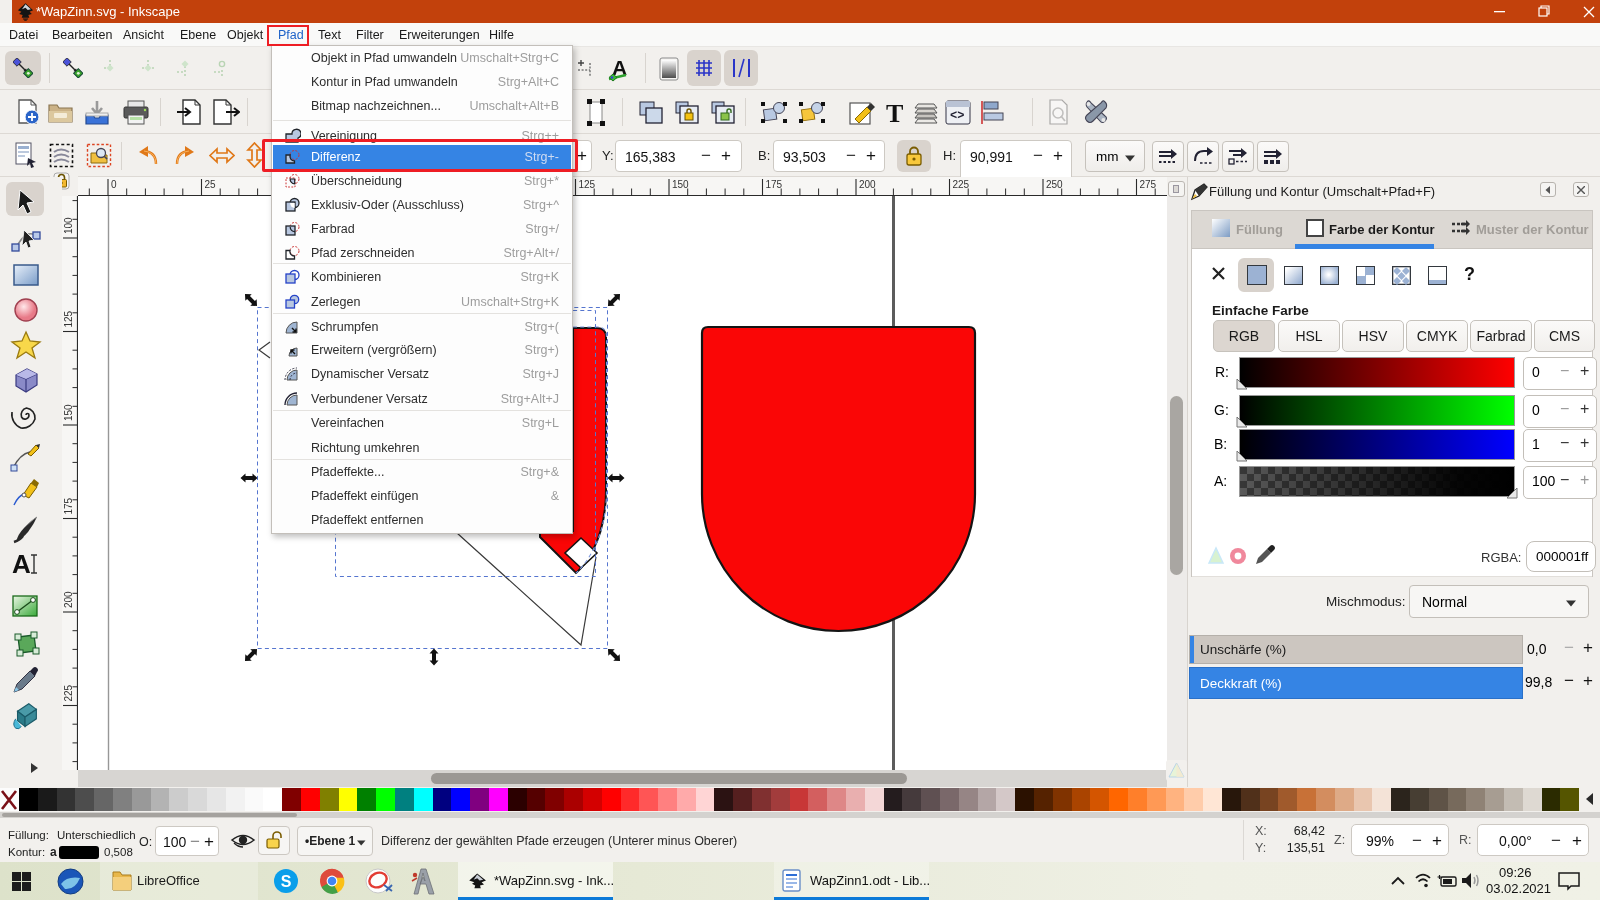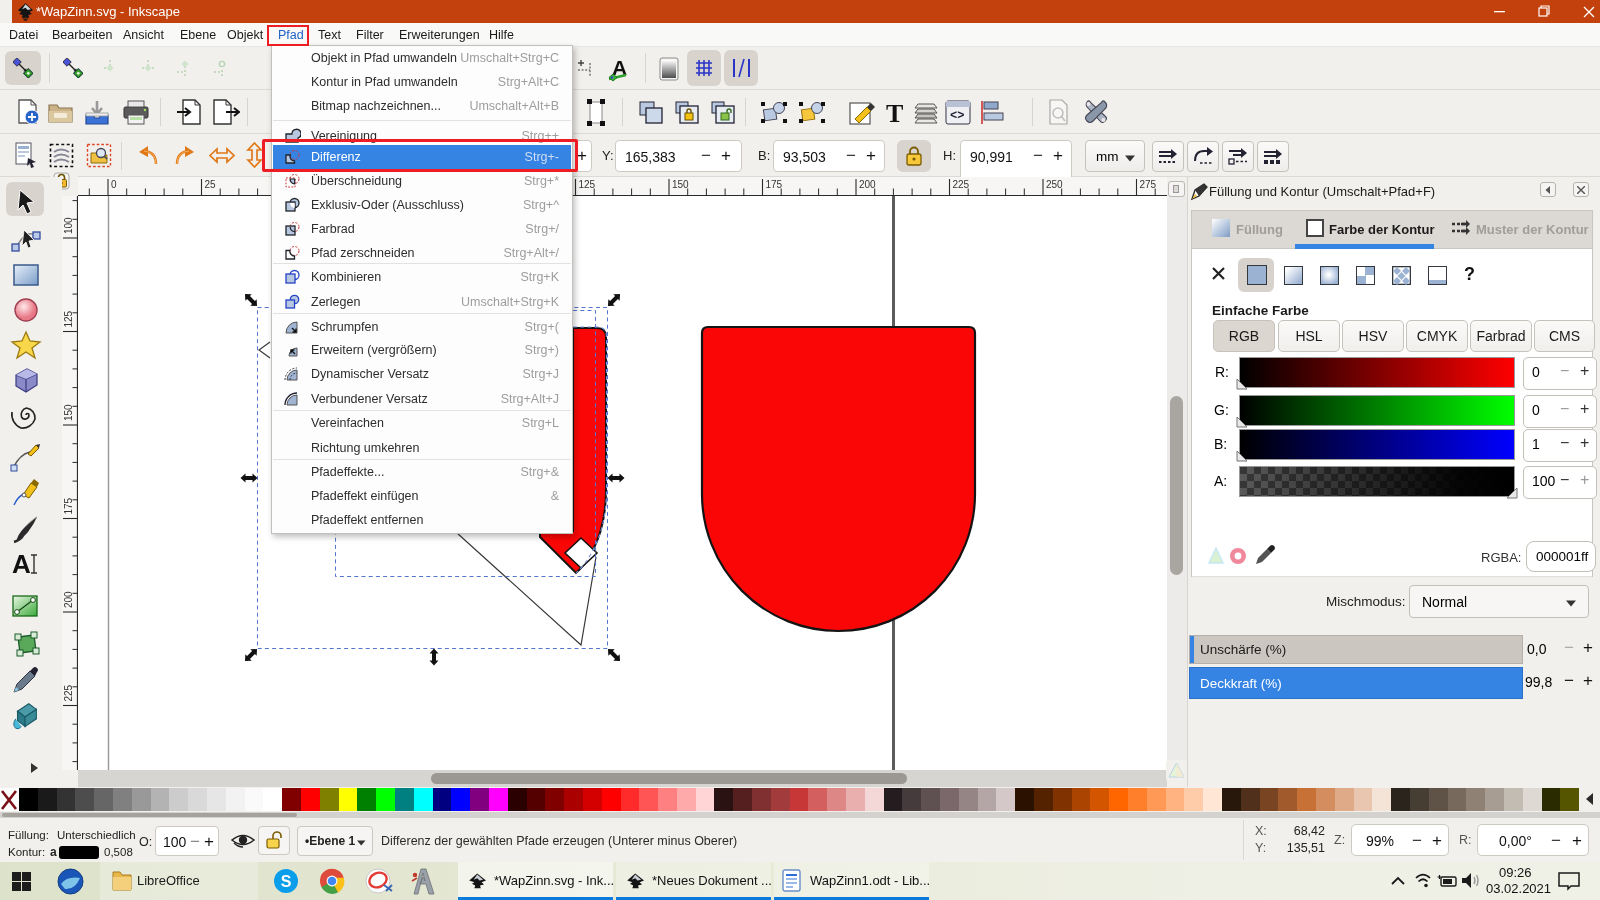--- a/index.html
+++ b/index.html
@@ -973,28 +973,20 @@
       <path d="M6 14 l5 -3" stroke="#c0392b" stroke-width="1.5"></path>
     </svg>
     <div class="abs" style="left:458px;top:0;width:155px;height:38px;background:rgba(255,255,255,0.55)">
       <svg class="abs" style="left:8px;top:8px" width="24" height="22" viewBox="0 0 30 21">
         <path d="M14 1 L25 10 L19.5 12 L22.5 15 L17.5 16 L18.5 19.5 L10.5 19.5 L11.5 16 L7.5 14 L10.5 12 L4 10 Z" fill="#141414"></path>
         <path d="M14 2.5 L9.5 9 L14 7 L17 10 L21.5 9 Z" fill="#c9ced6"></path>
       </svg>
       <span class="abs" style="left:36px;top:11px;font-size:13px;color:#111">*WapZinn.svg - Ink...</span>
       <div class="abs" style="left:0;bottom:0;width:155px;height:3px;background:#0c7ad8"></div>
     </div>
-    <div class="abs" style="left:616px;top:0;width:155px;height:38px;background:rgba(255,255,255,0.3)">
-      <svg class="abs" style="left:8px;top:8px" width="24" height="22" viewBox="0 0 30 21">
-        <path d="M14 1 L25 10 L19.5 12 L22.5 15 L17.5 16 L18.5 19.5 L10.5 19.5 L11.5 16 L7.5 14 L10.5 12 L4 10 Z" fill="#141414"></path>
-        <path d="M14 2.5 L9.5 9 L14 7 L17 10 L21.5 9 Z" fill="#c9ced6"></path>
-      </svg>
-      <span class="abs" style="left:36px;top:11px;font-size:13px;color:#111">*Neues Dokument ...</span>
-      <div class="abs" style="left:0;bottom:0;width:155px;height:3px;background:#0c7ad8"></div>
-    </div>
     <div class="abs" style="left:774px;top:0;width:155px;height:38px;background:rgba(255,255,255,0.3)">
       <svg class="abs" style="left:8px;top:7px" width="22" height="24" viewBox="0 0 22 24">
         <rect x="1" y="1" width="17" height="21" rx="2" fill="#fff" stroke="#6a8fc8" stroke-width="1.4"></rect>
         <rect x="4" y="5" width="11" height="2" fill="#2f6fd6"></rect>
           <rect x="4" y="9" width="11" height="2" fill="#9ab8e8"></rect>
         <rect x="4" y="13" width="11" height="2" fill="#9ab8e8"></rect>
           <rect x="4" y="17" width="7" height="2" fill="#9ab8e8"></rect>
       </svg>
       <span class="abs" style="left:36px;top:11px;font-size:13px;color:#111">WapZinn1.odt - Lib...</span>
       <div class="abs" style="left:0;bottom:0;width:155px;height:3px;background:#0c7ad8"></div>

